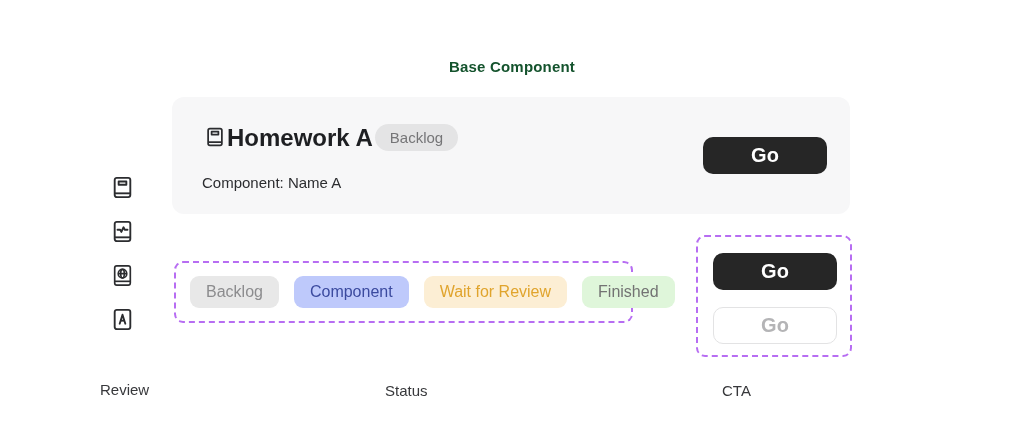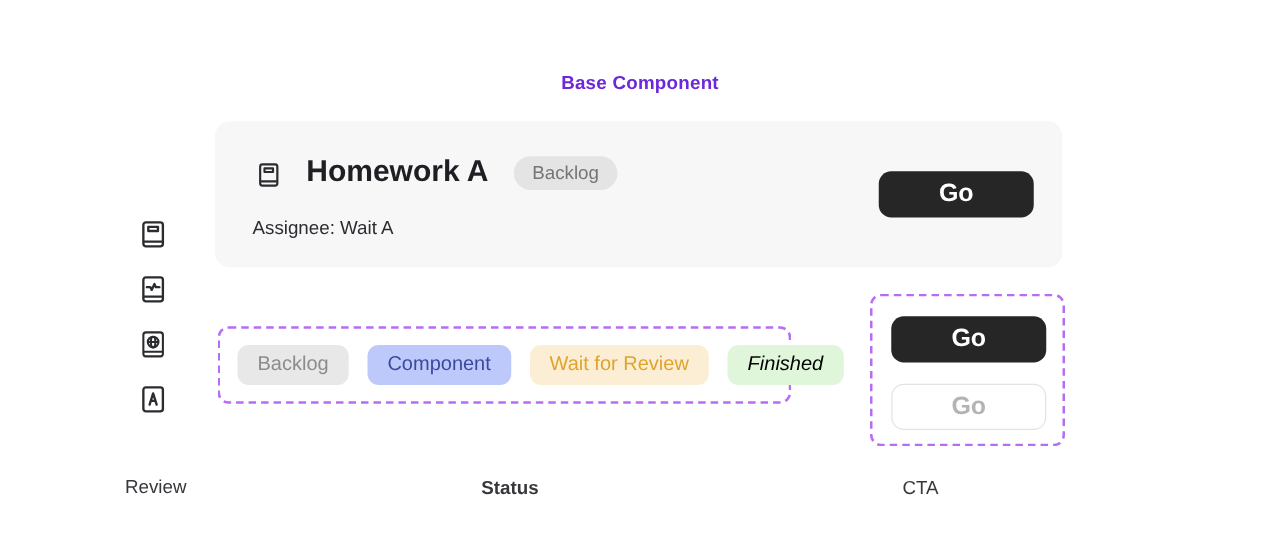--- a/index.html
+++ b/index.html
@@ -1,25 +1,25 @@
 <!DOCTYPE html>
 <html><head>
 <meta charset="utf-8">
 <style>
   html,body{margin:0;padding:0;background:#ffffff;}
   body{font-family:"Liberation Sans","DejaVu Sans",sans-serif;-webkit-font-smoothing:antialiased;}
   .stage{position:relative;width:1024px;height:439px;background:#ffffff;overflow:hidden;}
 
   .page-title{position:absolute;left:0;top:58px;width:1024px;text-align:center;
-    font-size:15px;font-weight:700;color:#6d28d9;letter-spacing:.2px;}
+    font-size:15px;font-weight:700;color:#14532d;letter-spacing:.2px;}
 
   
   .card{position:absolute;left:172px;top:97px;width:678px;height:117px;
     background:#f7f7f8;border-radius:12px;}
-  .card-row{position:absolute;left:30px;top:27px;display:flex;align-items:flex-end;gap:18px;}
+  .card-row{position:absolute;left:30px;top:27px;display:flex;align-items:flex-start;gap:0;}
   .card-title{font-size:24px;font-weight:700;color:#1e1f22;}
   .pill{display:inline-block;border-radius:14px;padding:6px 15px;font-size:15px;line-height:1;}
   .card-pill{background:#e4e4e5;color:#757577;margin-left:2px;}
   .card-assignee{position:absolute;left:30px;top:77px;font-size:15px;color:#2c2d30;}
   .btn{display:flex;align-items:center;justify-content:center;
     font-size:20px;font-weight:700;border-radius:10px;cursor:pointer;box-sizing:border-box;}
   .btn-dark{background:#262626;color:#ffffff;}
   .card-btn{position:absolute;left:531px;top:40px;width:124px;height:37px;}
 
   
@@ -34,21 +34,21 @@
   .status-pill{border-radius:9px;padding:8px 16px;font-size:16px;line-height:1;white-space:nowrap;}
 
   .cta-group{left:696px;top:235px;width:156px;height:122px;}
   .cta-btn-primary{position:absolute;left:15px;top:16px;width:124px;height:37px;}
   .cta-btn-disabled{position:absolute;left:15px;top:70px;width:124px;height:37px;
     background:#ffffff;border:1px solid #e3e3e4;color:#b4b4b6;}
 
   
   .section-label{position:absolute;font-size:15px;color:#37383b;}
   .label-icons{left:100px;top:381px;}
-  .label-status{left:385px;top:382px;font-weight:bold;}
+  .label-status{left:385px;top:382px;}
   .label-cta{left:722px;top:382px;}
 </style>
 </head>
 <body>
 
 <div class="stage">
 
   <div class="page-title">Base Component</div>
 
   <div class="card">
@@ -56,21 +56,21 @@
       <span class="icon-box">
         <svg width="22" height="22" viewBox="0 0 24 24" fill="none" stroke="#2b2c2f" stroke-width="1.9" stroke-linejoin="round">
           <rect x="4.5" y="2.8" width="15" height="18.4" rx="2"></rect>
           <line x1="4.5" y1="17.6" x2="19.5" y2="17.6"></line>
           <rect x="8.3" y="6.2" width="7.4" height="3.2"></rect>
         </svg>
       </span>
       <span class="card-title">Homework A</span>
       <span class="pill card-pill">Backlog</span>
     </div>
-    <div class="card-assignee">Assignee: Wait A</div>
+    <div class="card-assignee">Component: Name A</div>
     <div class="btn btn-dark card-btn">Go</div>
   </div>
 
   <div class="icon-col">
     <span class="icon-box">
       <svg width="25" height="25" viewBox="0 0 24 24" fill="none" stroke="#2b2c2f" stroke-width="1.8" stroke-linejoin="round">
         <rect x="4.5" y="2.8" width="15" height="18.4" rx="2"></rect>
         <line x1="4.5" y1="17.6" x2="19.5" y2="17.6"></line>
         <rect x="8.3" y="6.2" width="7.4" height="3.2"></rect>
       </svg>
@@ -97,21 +97,21 @@
         <polyline points="9.3,16 12,7.4 14.7,16" stroke-linecap="round"></polyline>
         <line x1="10.2" y1="13.1" x2="13.8" y2="13.1"></line>
       </svg>
     </span>
   </div>
 
   <div class="dashed status-group">
     <span class="status-pill" style="background: rgb(232, 232, 232); color: rgb(140, 140, 142);">Backlog</span>
     <span class="status-pill" style="background: rgb(190, 201, 251); color: rgb(59, 74, 159);">Component</span>
     <span class="status-pill" style="background: rgb(252, 238, 212); color: rgb(224, 164, 45); text-align: center;">Wait for Review</span>
-    <span class="status-pill" style="background: rgb(223, 246, 218); color: #000000; font-style: italic;">Finished</span>
+    <span class="status-pill" style="background: rgb(223, 246, 218); color: #737373;">Finished</span>
   </div>
 
   <div class="dashed cta-group">
     <div class="btn btn-dark cta-btn-primary">Go</div>
     <div class="btn cta-btn-disabled">Go</div>
   </div>
 
   <div class="section-label label-icons">Review</div>
   <div class="section-label label-status">Status</div>
   <div class="section-label label-cta">CTA</div>

